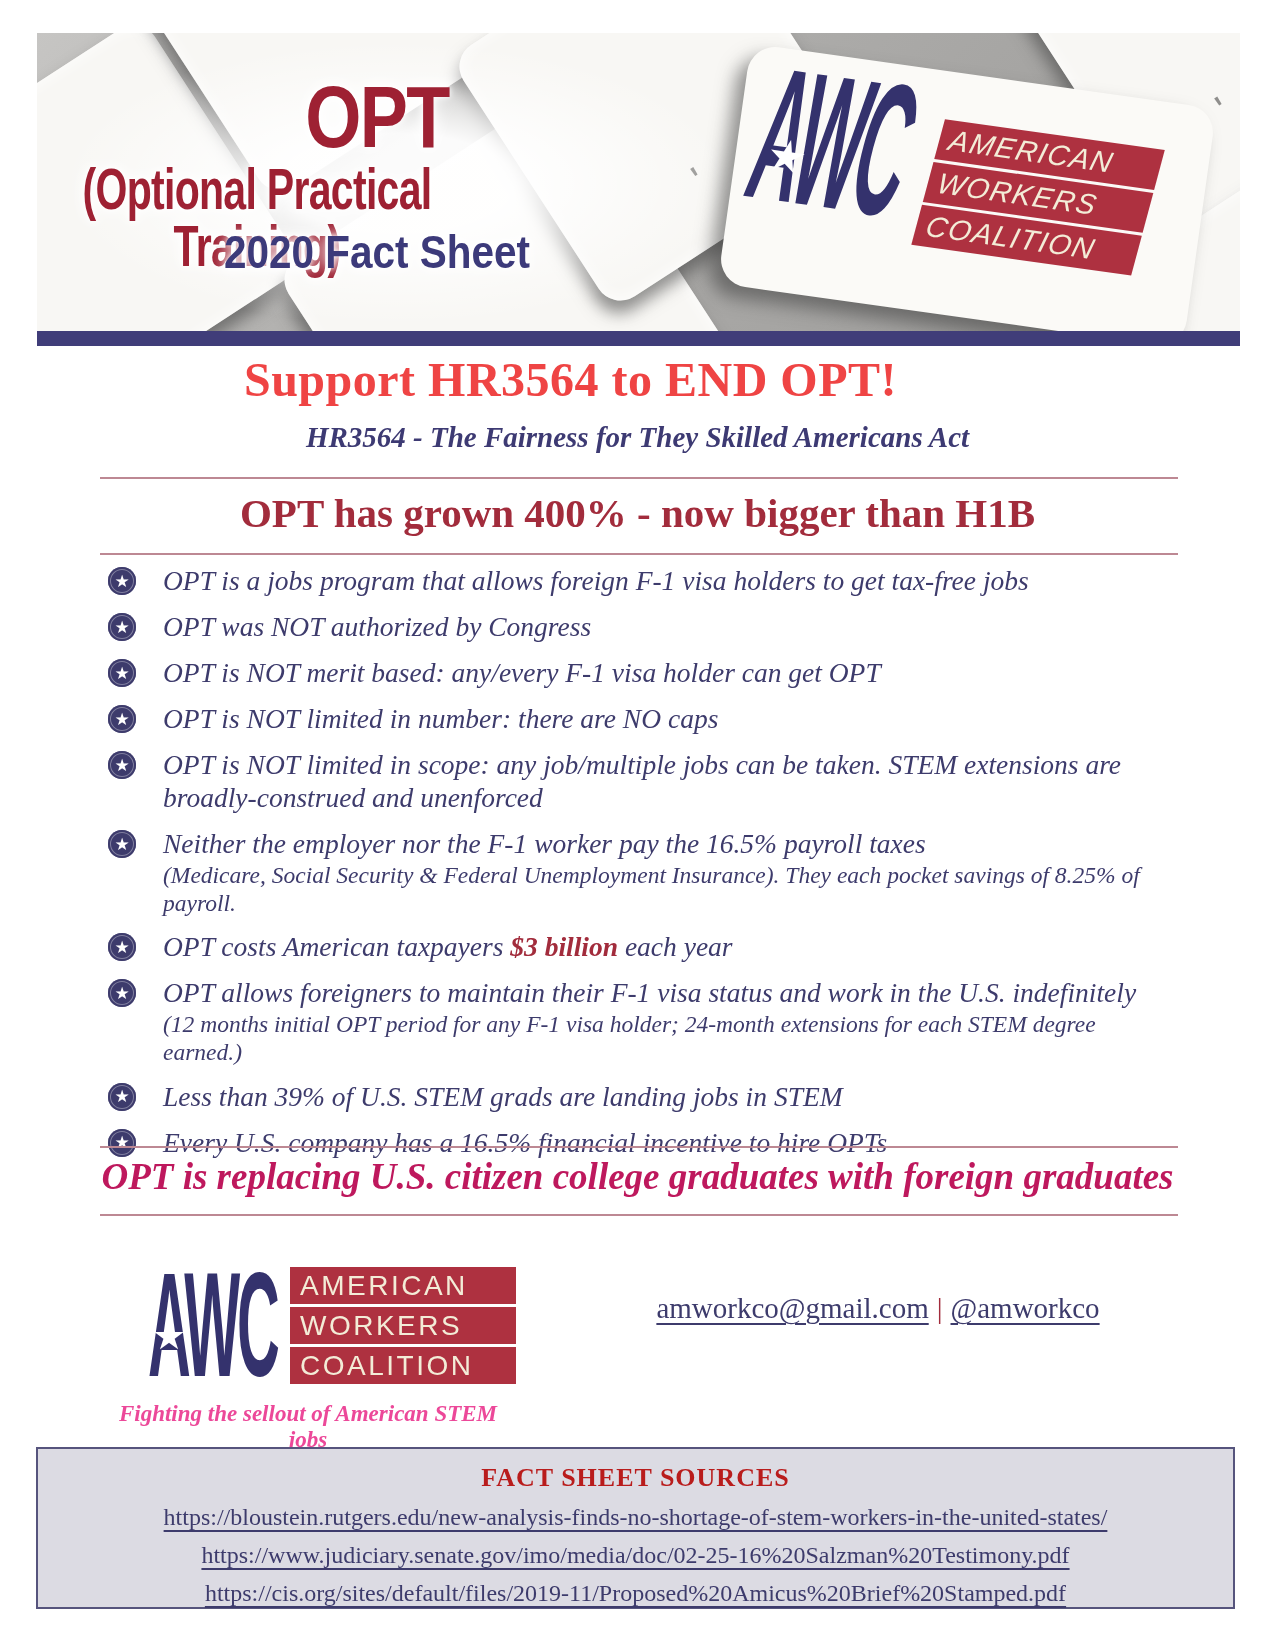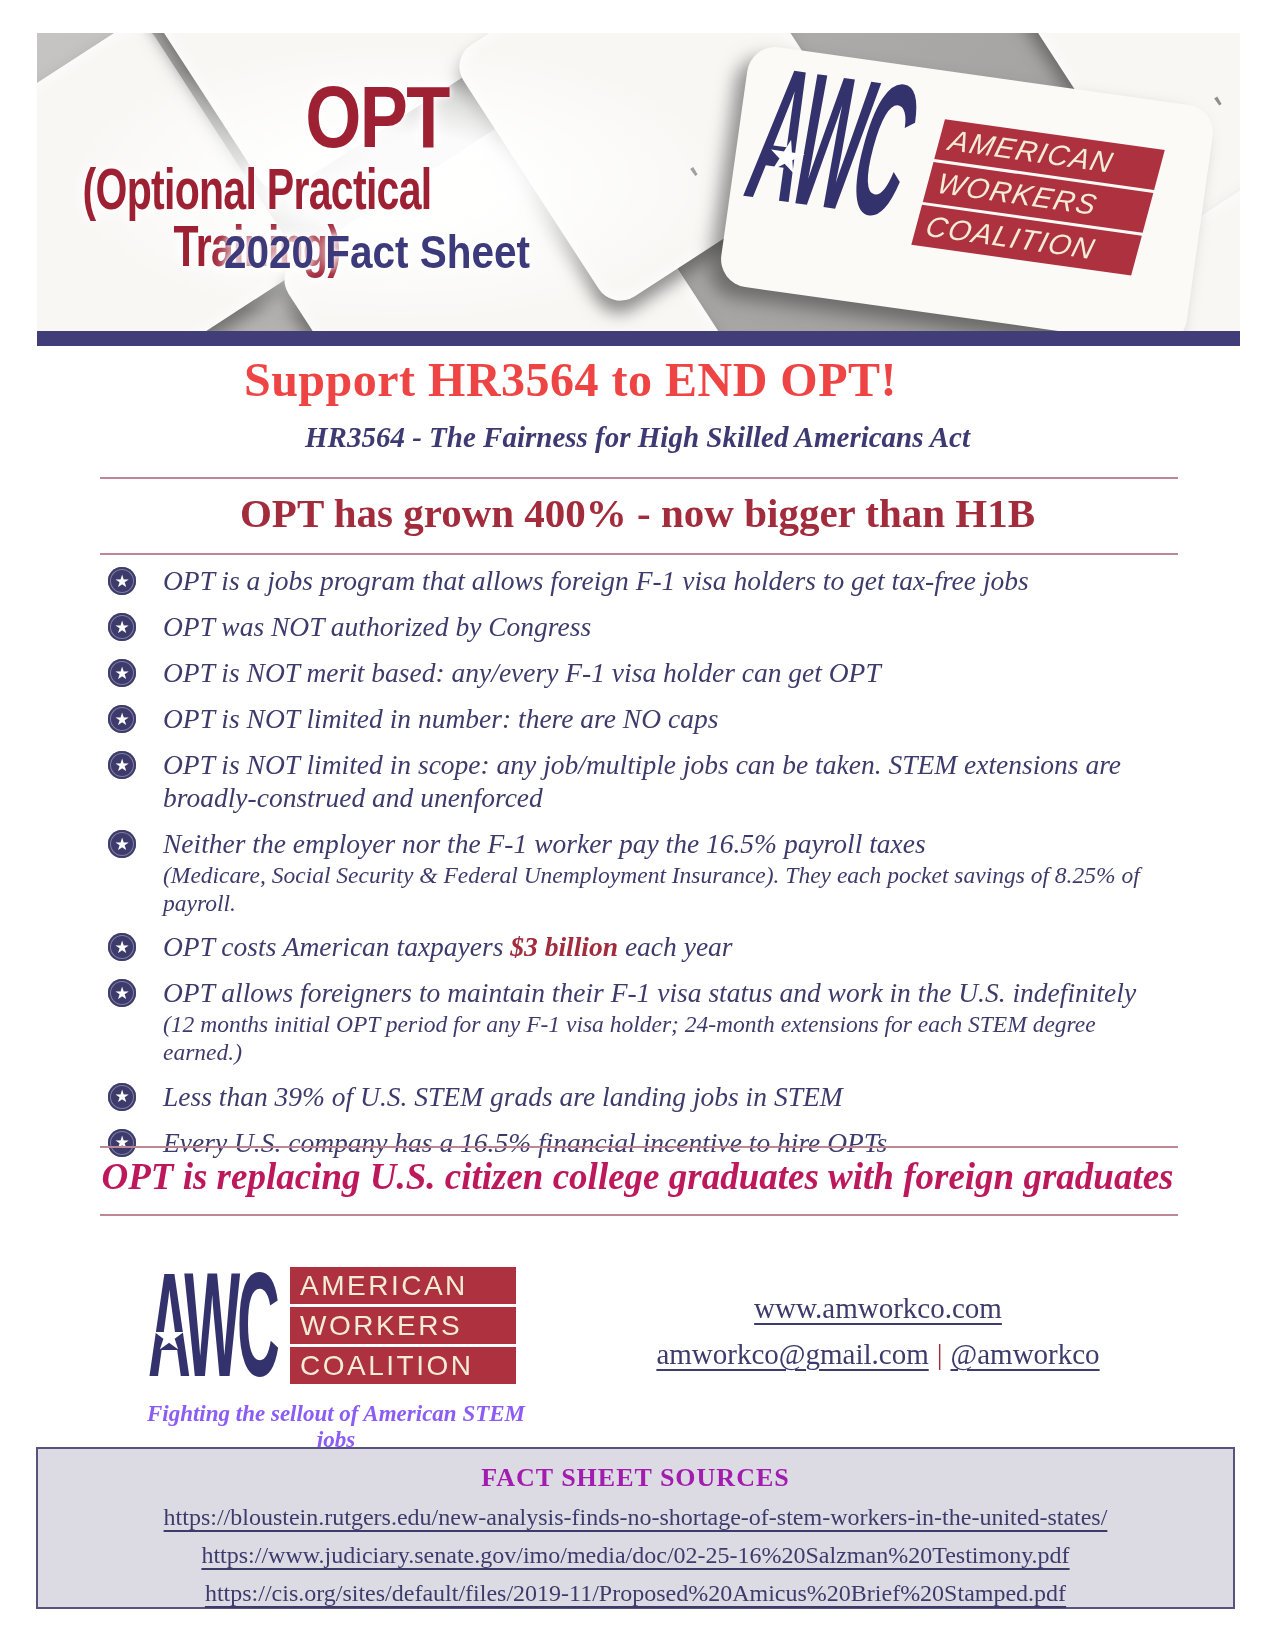--- a/index.html
+++ b/index.html
@@ -95,39 +95,39 @@
 
   
   .footer-logo { position:absolute; left:148px; top:1267px; }
   .footer-logo .awc-logo { width:372px; height:118px; }
   .footer-logo .awc-acronym { left:0; top:0; font-size:148px; letter-spacing:-8px; transform:scale(0.40,1); }
   .footer-logo .awc-star { left:4px; top:50px; font-size:38px; }
   .footer-logo .awc-words { left:142px; top:0; width:226px; }
   .footer-logo .awc-word { height:37px; font-size:28px; letter-spacing:2.5px; }
 
   .tagline {
-    position:absolute; left:136px; top:1401px; width:400px; text-align:center;
-    font-size:23px; font-weight:bold; font-style:italic; color:#8b5cf6;
+    position:absolute; left:108px; top:1401px; width:400px; text-align:center;
+    font-size:23px; font-weight:bold; font-style:italic; color:#ec4899;
   }
 
   .contact { position:absolute; left:608px; top:1292px; width:540px; text-align:center; }
   .contact-line { font-size:29px; margin-bottom:13px; }
   .contact a, .src-link {
     color:#3d3b6c; text-decoration:underline; text-underline-offset:5px;
     text-decoration-thickness:2px; cursor:pointer;
   }
   .pipe { color:#a22c3c; padding:0 8px; }
 
   
   .sources {
     position:absolute; left:36px; top:1447px; width:1199px; height:162px;
     background:#dcdbe3; border:2px solid#56547d; box-sizing:border-box; text-align:center;
   }
   .sources-title {
-    margin-top:14px; font-size:26px; font-weight:bold; color:#a21caf; letter-spacing:1px;
+    margin-top:14px; font-size:26px; font-weight:bold; color:#b91c1c; letter-spacing:1px;
   }
   .src-link { display:block; font-size:24px; margin-top:11px; }
 </style>
 </head>
 <body>
 
 <div class="page">
 
   <div class="kb">
     <div class="key" style="left:-90px; top:40px; width:300px; height:300px;">
@@ -158,21 +158,21 @@
       </div>
     </div>
 
     <div class="kb-text kb-opt">OPT</div>
     <div class="kb-text kb-optional">(Optional Practical Training)</div>
     <div class="kb-text kb-year">2020 Fact Sheet</div>
   </div>
   <div class="blue-bar"></div>
 
   <div class="hero-title">Support HR3564 to END OPT!</div>
-  <div class="hero-sub">HR3564 - The Fairness for High Skilled Americans Act</div>
+  <div class="hero-sub">HR3564 - The Fairness for They Skilled Americans Act</div>
   <div class="rule rule1"></div>
   <div class="banner">OPT has grown 400% - now bigger than H1B</div>
   <div class="rule rule2"></div>
 
   <div class="bullets">
     <div class="bullet">
       <span class="star-bullet">★</span>
       <div class="bullet-body">
         <div class="bullet-text">OPT is a jobs program that allows foreign F-1 visa holders to get tax-free jobs</div>
 
@@ -264,23 +264,20 @@
         <div class="awc-word">AMERICAN</div>
         <div class="awc-word">WORKERS</div>
         <div class="awc-word">COALITION</div>
       </div>
     </div>
   </div>
   <div class="tagline">Fighting the sellout of American STEM jobs</div>
 
   <div class="contact">
     <div class="contact-line">
-      <a>www.amworkco.com</a>
-    </div>
-    <div class="contact-line">
       <a>amworkco@gmail.com</a><span class="pipe">|</span><a>@amworkco</a>
     </div>
   </div>
 
   <div class="sources">
     <div class="sources-title">FACT SHEET SOURCES</div>
     <a class="src-link">https://bloustein.rutgers.edu/new-analysis-finds-no-shortage-of-stem-workers-in-the-united-states/</a>
     <a class="src-link">https://www.judiciary.senate.gov/imo/media/doc/02-25-16%20Salzman%20Testimony.pdf</a>
     <a class="src-link">https://cis.org/sites/default/files/2019-11/Proposed%20Amicus%20Brief%20Stamped.pdf</a>
   </div>

